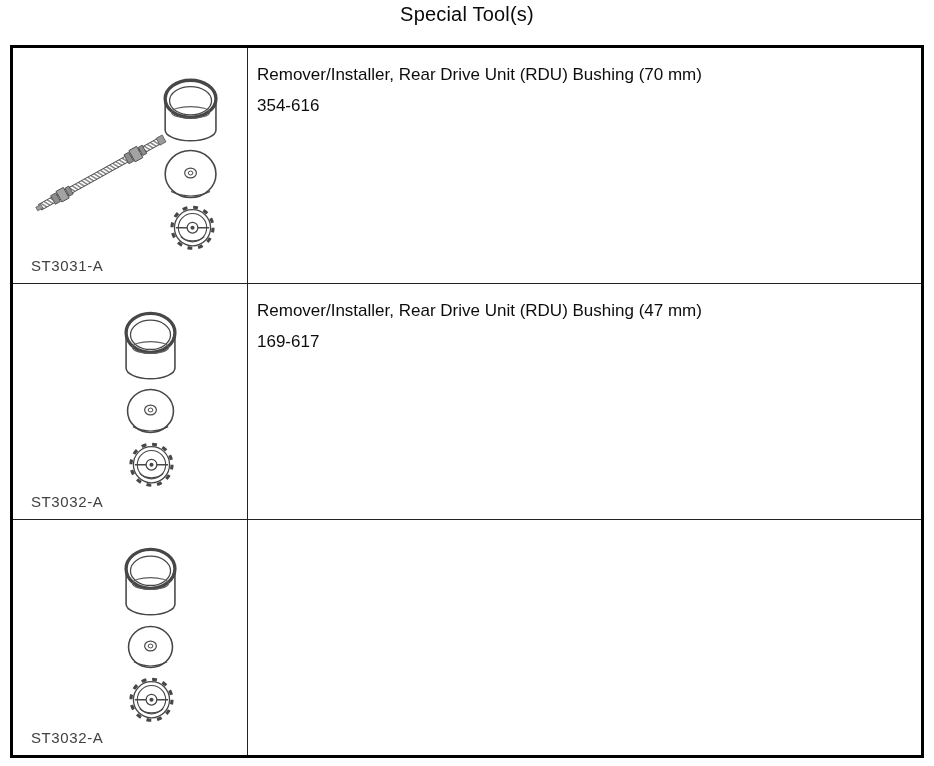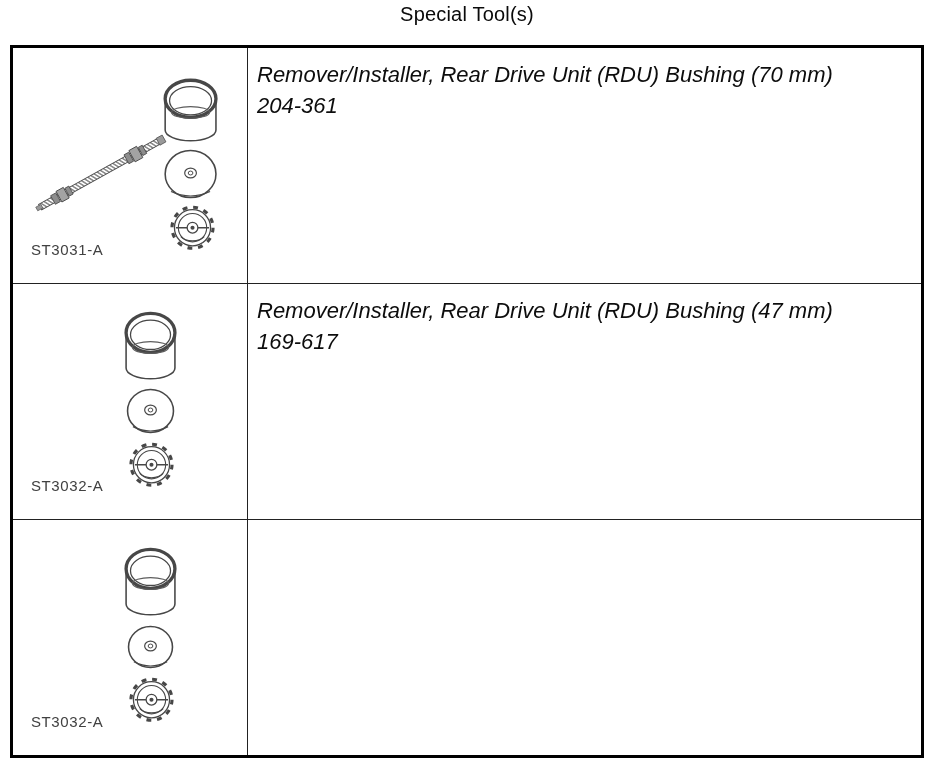--- a/index.html
+++ b/index.html
@@ -43,31 +43,30 @@
   .cell-illustration {
     position: relative;
     border-right: 1px solid #222222;
   }
   .row-divider {
     border-bottom: 1px solid #222222;
   }
   .tool-label {
     position: absolute;
     left: 18px;
-    bottom: 25px;
+    bottom: 9px;
     font-size: 15px;
     color: #414141;
     letter-spacing: 0.6px;
   }
   .cell-desc {
     padding: 11px 21px 8px 9px;
-    font-size: 22px;
+    font-size: 17px;
     line-height: 31px;
     color: #0d0d0d;
-    font-style: italic;
   }
   .illu-svg {
     display: block;
     width: 234px;
     height: 210px;
   }
 </style>
 </head>
 <body>
 
@@ -119,21 +118,21 @@
           <circle cx="181" cy="184" r="5.5" fill="#ffffff" stroke-width="1.3"></circle>
           <circle cx="181" cy="184" r="2.1" fill="#474747" stroke="none"></circle>
           <path d="M169,193 A14,9 0 0 0 193,193" stroke-width="1.1"></path>
         </g>
       </svg>
       <div class="tool-label">ST3031-A</div>
     </div>
 
     <div class="cell cell-desc row-divider">
       <div>Remover/Installer, Rear Drive Unit (RDU) Bushing (70 mm)</div>
-      <div>204-361</div>
+      <div>354-616</div>
     </div>
 
     <div class="cell cell-illustration row-divider">
       <svg class="illu-svg" viewBox="0 0 234 215">
         <g fill="none" stroke="#474747">
           <path d="M113,52 L113,86 A25,11 0 0 0 163,86 L163,52" stroke-width="1.6"></path>
           <ellipse cx="138" cy="50" rx="25" ry="20" stroke-width="3.4"></ellipse>
           <ellipse cx="138" cy="52" rx="20.5" ry="15" stroke-width="1.3"></ellipse>
           <ellipse cx="138" cy="65" rx="18.5" ry="6" stroke-width="1.1" stroke="#5c5c5c"></ellipse>
         </g>

